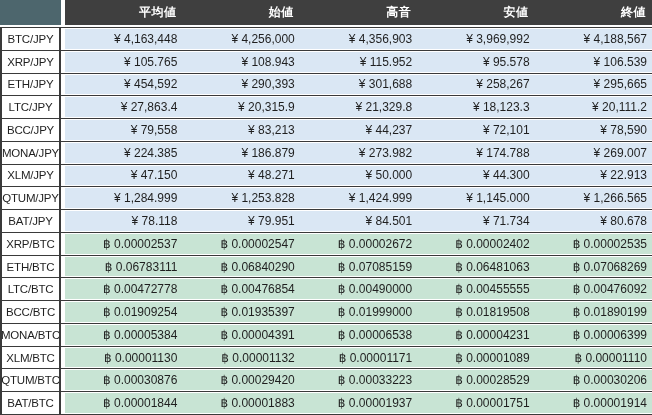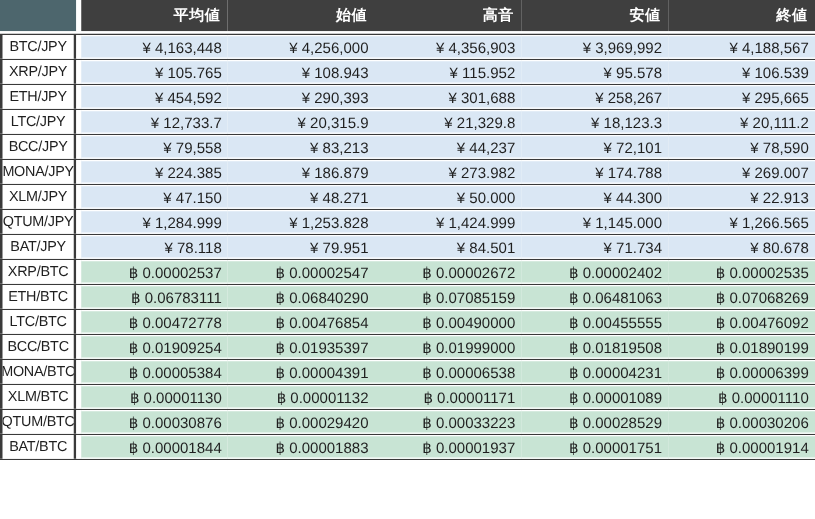--- a/index.html
+++ b/index.html
@@ -11,21 +11,21 @@
     --grid:#3a3a3a;
     --cell-text:#1f1f1f;
   }
   *{box-sizing:border-box;margin:0;padding:0;}
   html,body{background:#ffffff;}
   body{
     font-family:"Liberation Sans","DejaVu Sans",sans-serif;
     width:652px;height:415px;overflow:hidden;
   }
   .table{
-    width:652px;height:368px;
+    width:652px;height:415px;
     display:flex;flex-direction:column;
     background:#ffffff;
   }
   .grid-row{
     display:grid;
     grid-template-columns:61px 4px repeat(5,1fr);
   }
   .header-row{
     height:25px;flex:0 0 25px;
   }
@@ -113,21 +113,21 @@
     <div class="val-cell">¥ 454,592</div>
     <div class="val-cell">¥ 290,393</div>
     <div class="val-cell">¥ 301,688</div>
     <div class="val-cell">¥ 258,267</div>
     <div class="val-cell">¥ 295,665</div>
   </div>
 
   <div class="grid-row row jpy">
     <div class="pair-cell">LTC/JPY</div>
     <div class="cell-gap"></div>
-    <div class="val-cell">¥ 12,733.7</div>
+    <div class="val-cell">¥ 27,863.4</div>
     <div class="val-cell">¥ 20,315.9</div>
     <div class="val-cell">¥ 21,329.8</div>
     <div class="val-cell">¥ 18,123.3</div>
     <div class="val-cell">¥ 20,111.2</div>
   </div>
 
   <div class="grid-row row jpy">
     <div class="pair-cell">BCC/JPY</div>
     <div class="cell-gap"></div>
     <div class="val-cell">¥ 79,558</div>

